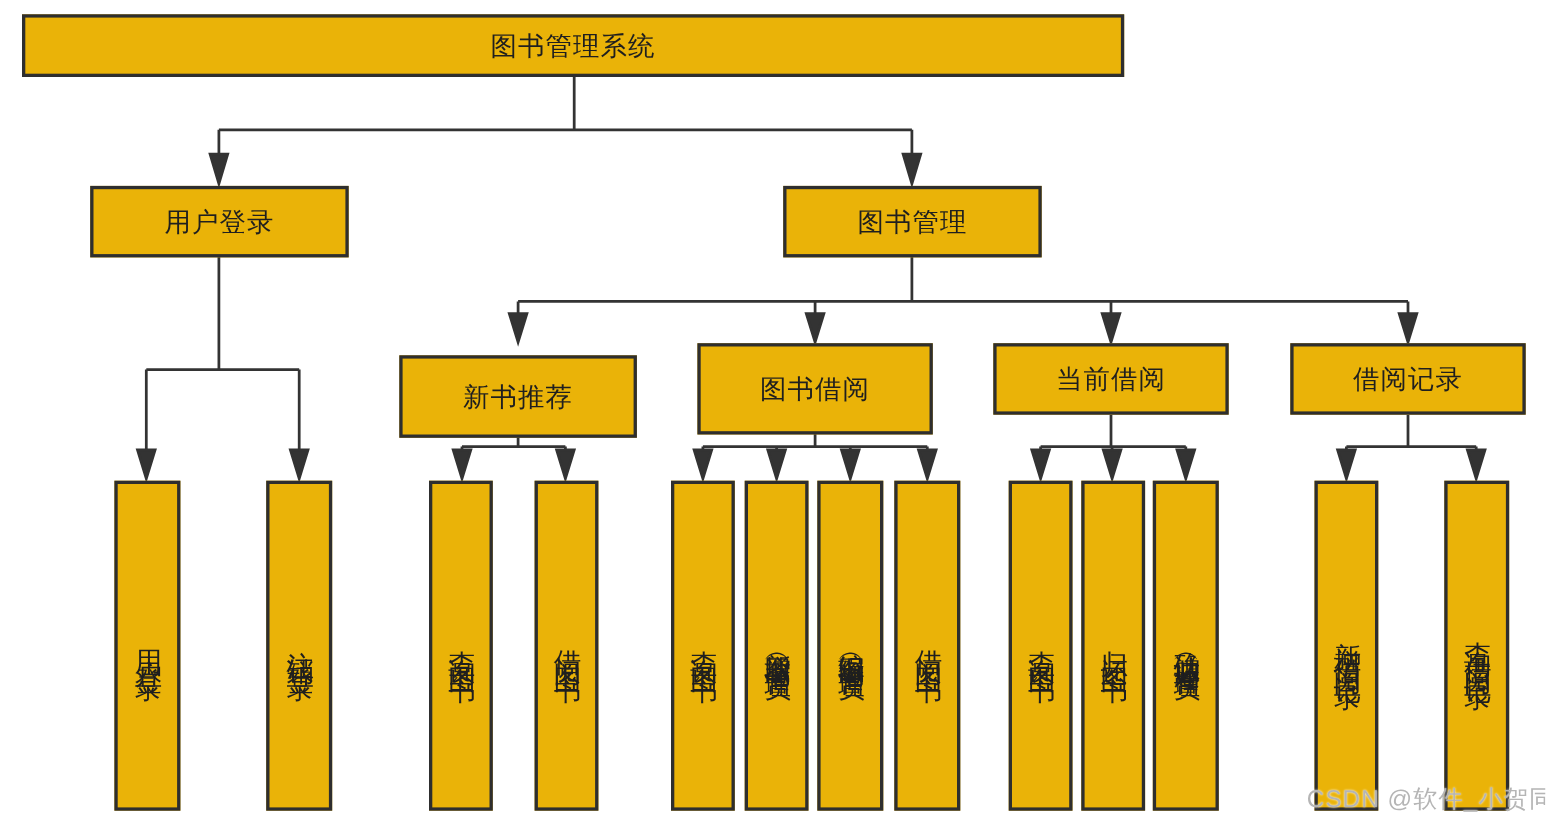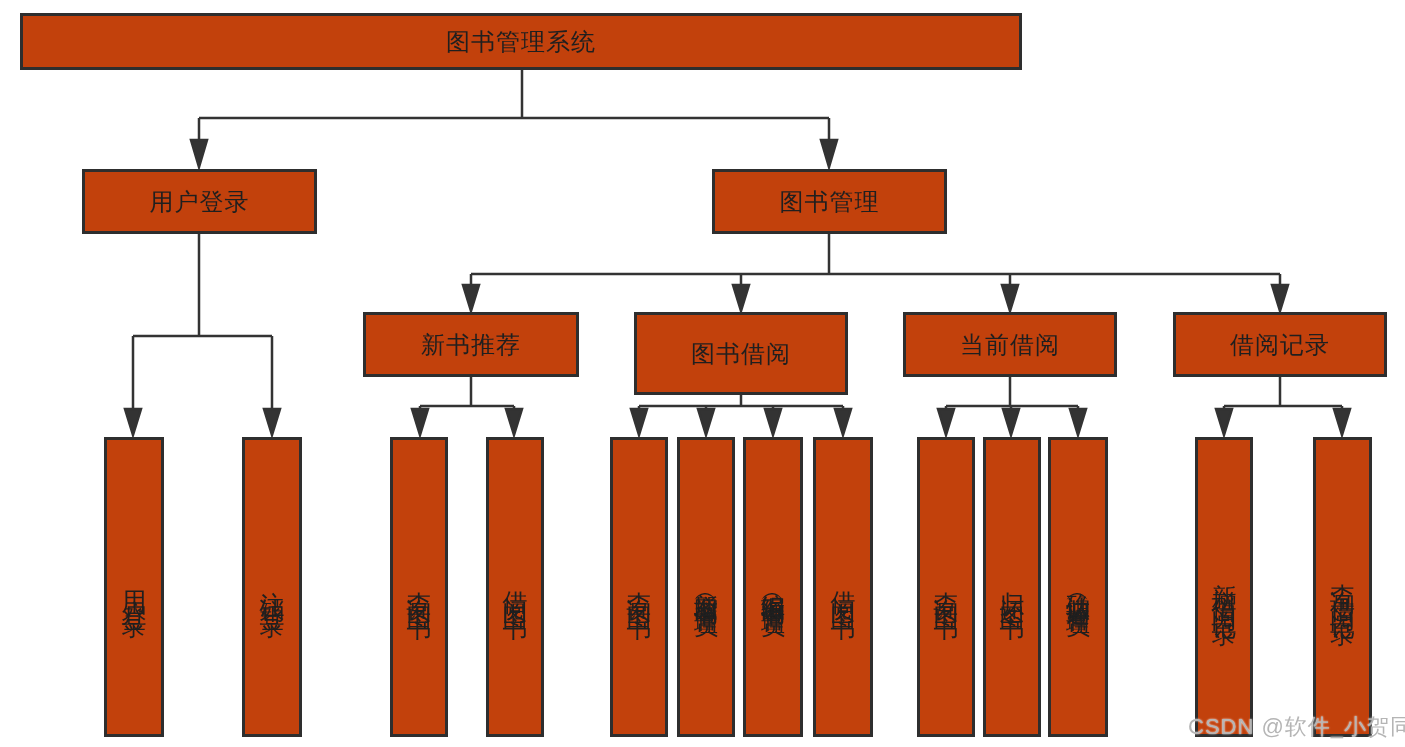--- a/index.html
+++ b/index.html
@@ -7,21 +7,21 @@
     position:relative;
     width:1405px;height:747px;
     background:#ffffff;
     font-family:"Liberation Sans","DejaVu Sans",sans-serif;
     overflow:hidden;
   }
   #wires{position:absolute;left:0;top:0;z-index:0;}
   .box{
     position:absolute;
     box-sizing:border-box;
-    background:#c2410c;
+    background:#eab308;
     border:3px solid #2e2e2e;
     display:flex;align-items:center;justify-content:center;
     color:#1f1f1f;
     z-index:1;
     text-align:center;
   }
   .h-label{font-size:24px;letter-spacing:1px;white-space:nowrap;}
   .v-label{
     writing-mode:vertical-rl;
     text-orientation:mixed;
@@ -104,21 +104,21 @@
     <span class="h-label">图书管理系统</span>
   </div>
 
   <div class="box" style="left:82px;top:169px;width:235px;height:65px;">
     <span class="h-label">用户登录</span>
   </div>
   <div class="box" style="left:712px;top:169px;width:235px;height:65px;">
     <span class="h-label">图书管理</span>
   </div>
 
-  <div class="box" style="left:363px;top:312px;width:216px;height:65px;">
+  <div class="box" style="left:363px;top:323px;width:216px;height:75px;">
     <span class="h-label">新书推荐</span>
   </div>
   <div class="box" style="left:634px;top:312px;width:214px;height:83px;">
     <span class="h-label">图书借阅</span>
   </div>
   <div class="box" style="left:903px;top:312px;width:214px;height:65px;">
     <span class="h-label">当前借阅</span>
   </div>
   <div class="box" style="left:1173px;top:312px;width:214px;height:65px;">
     <span class="h-label">借阅记录</span>

